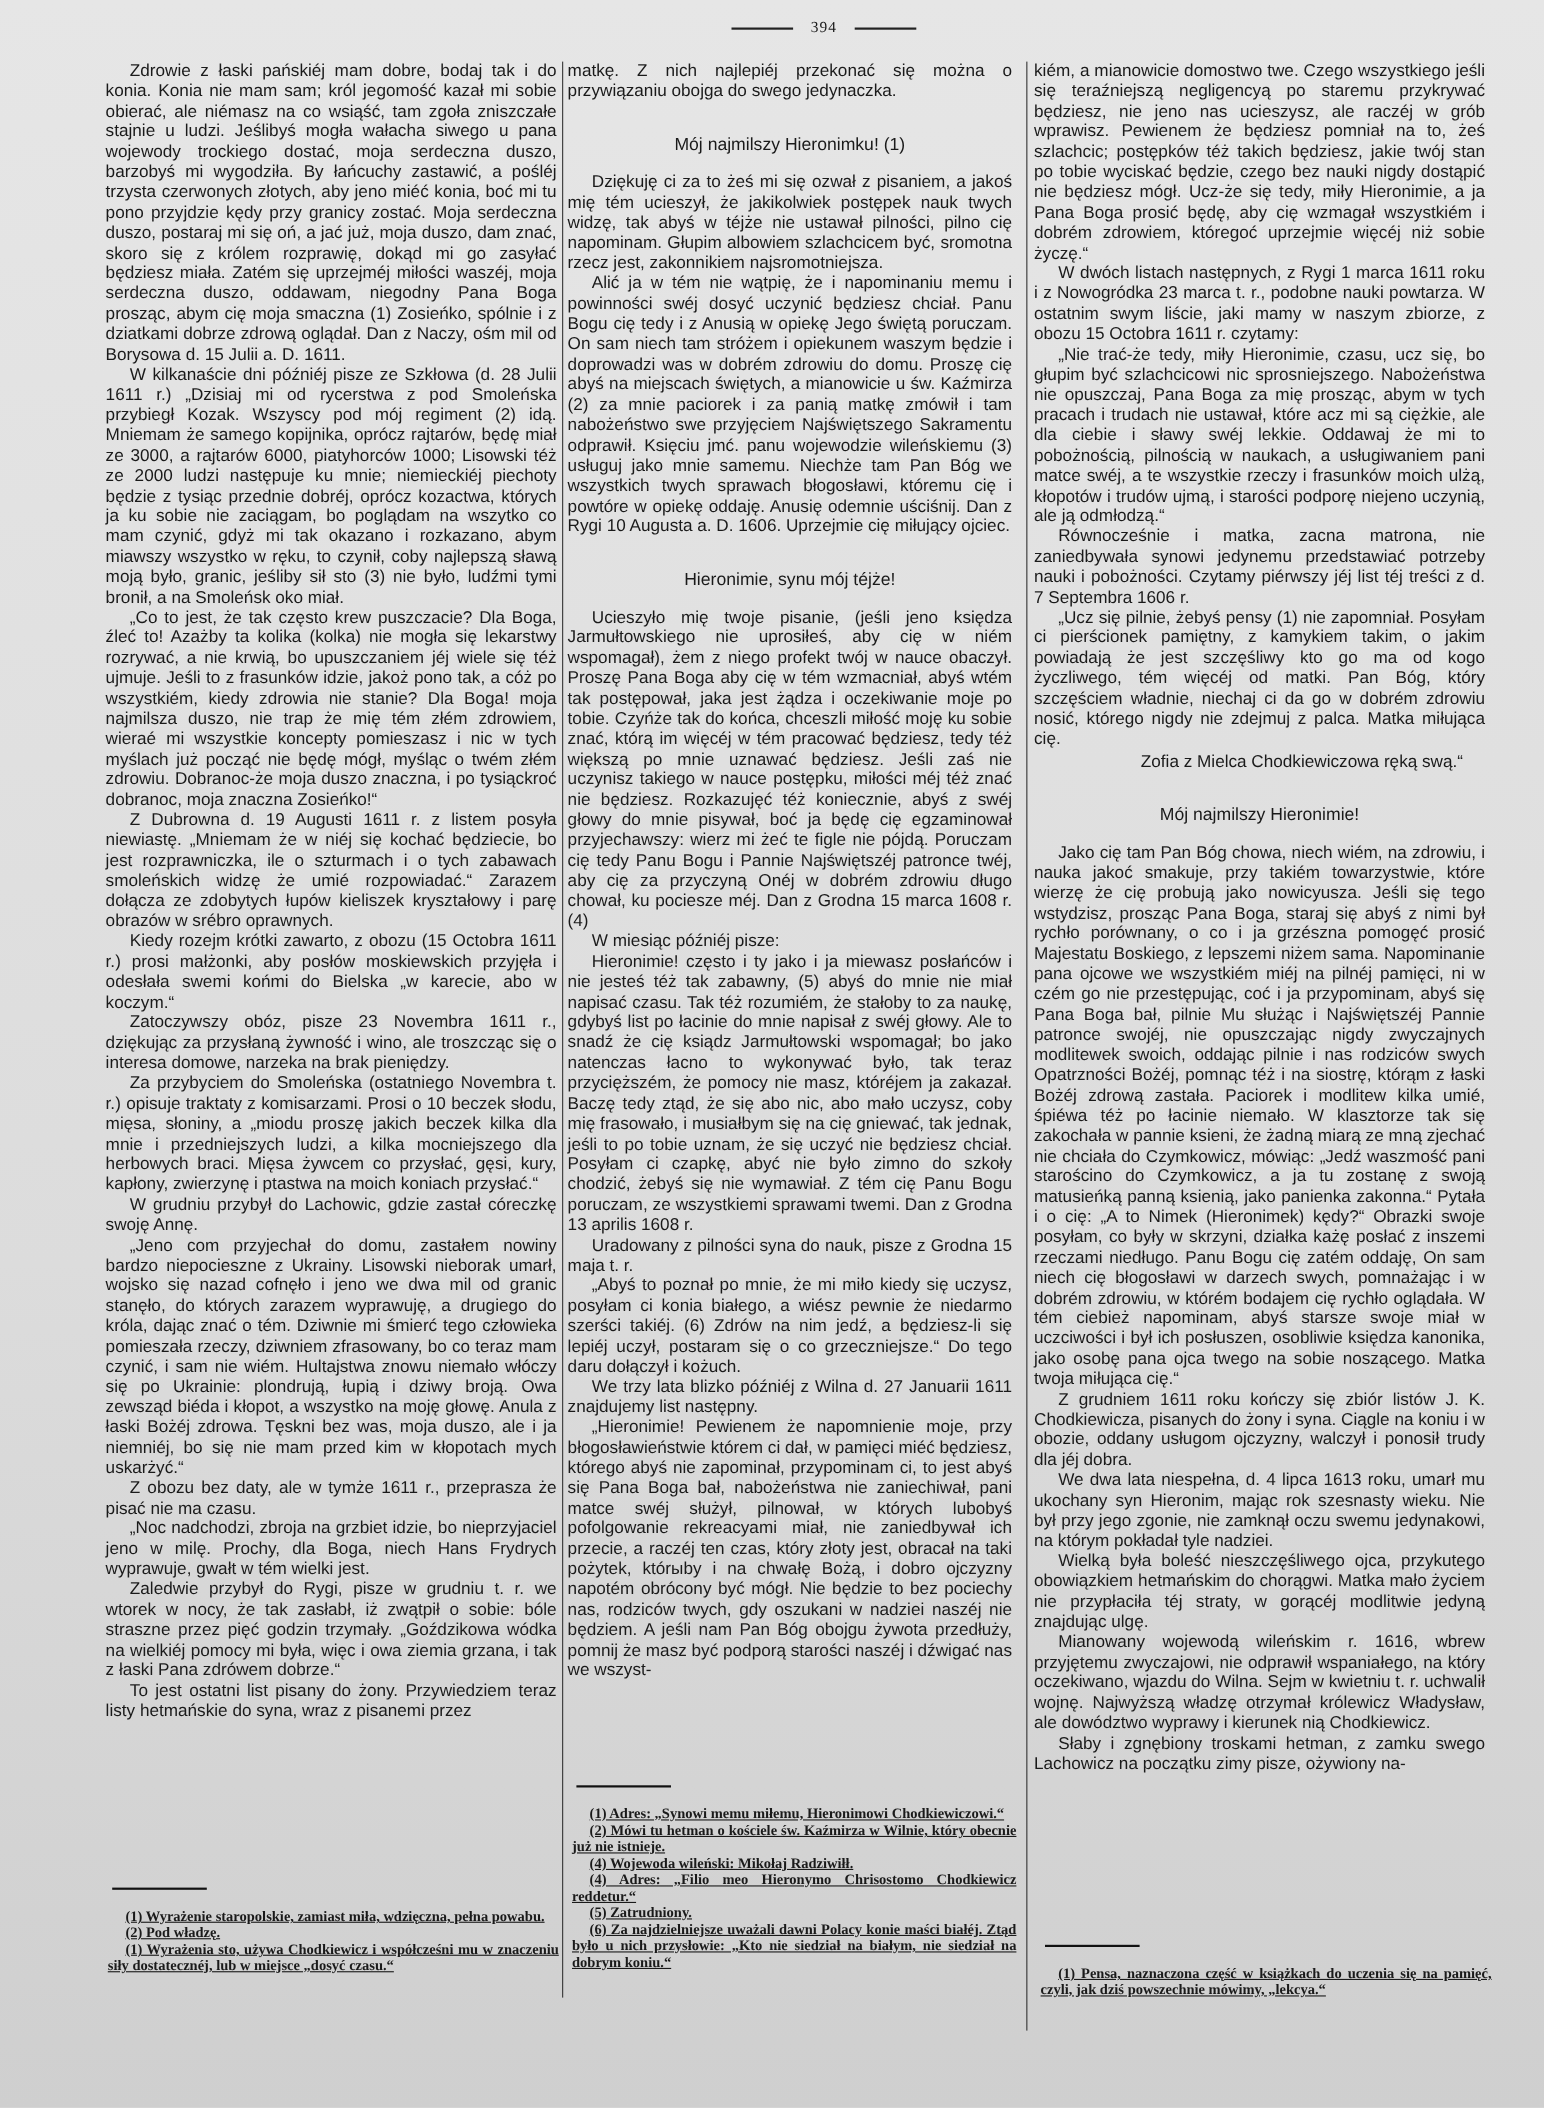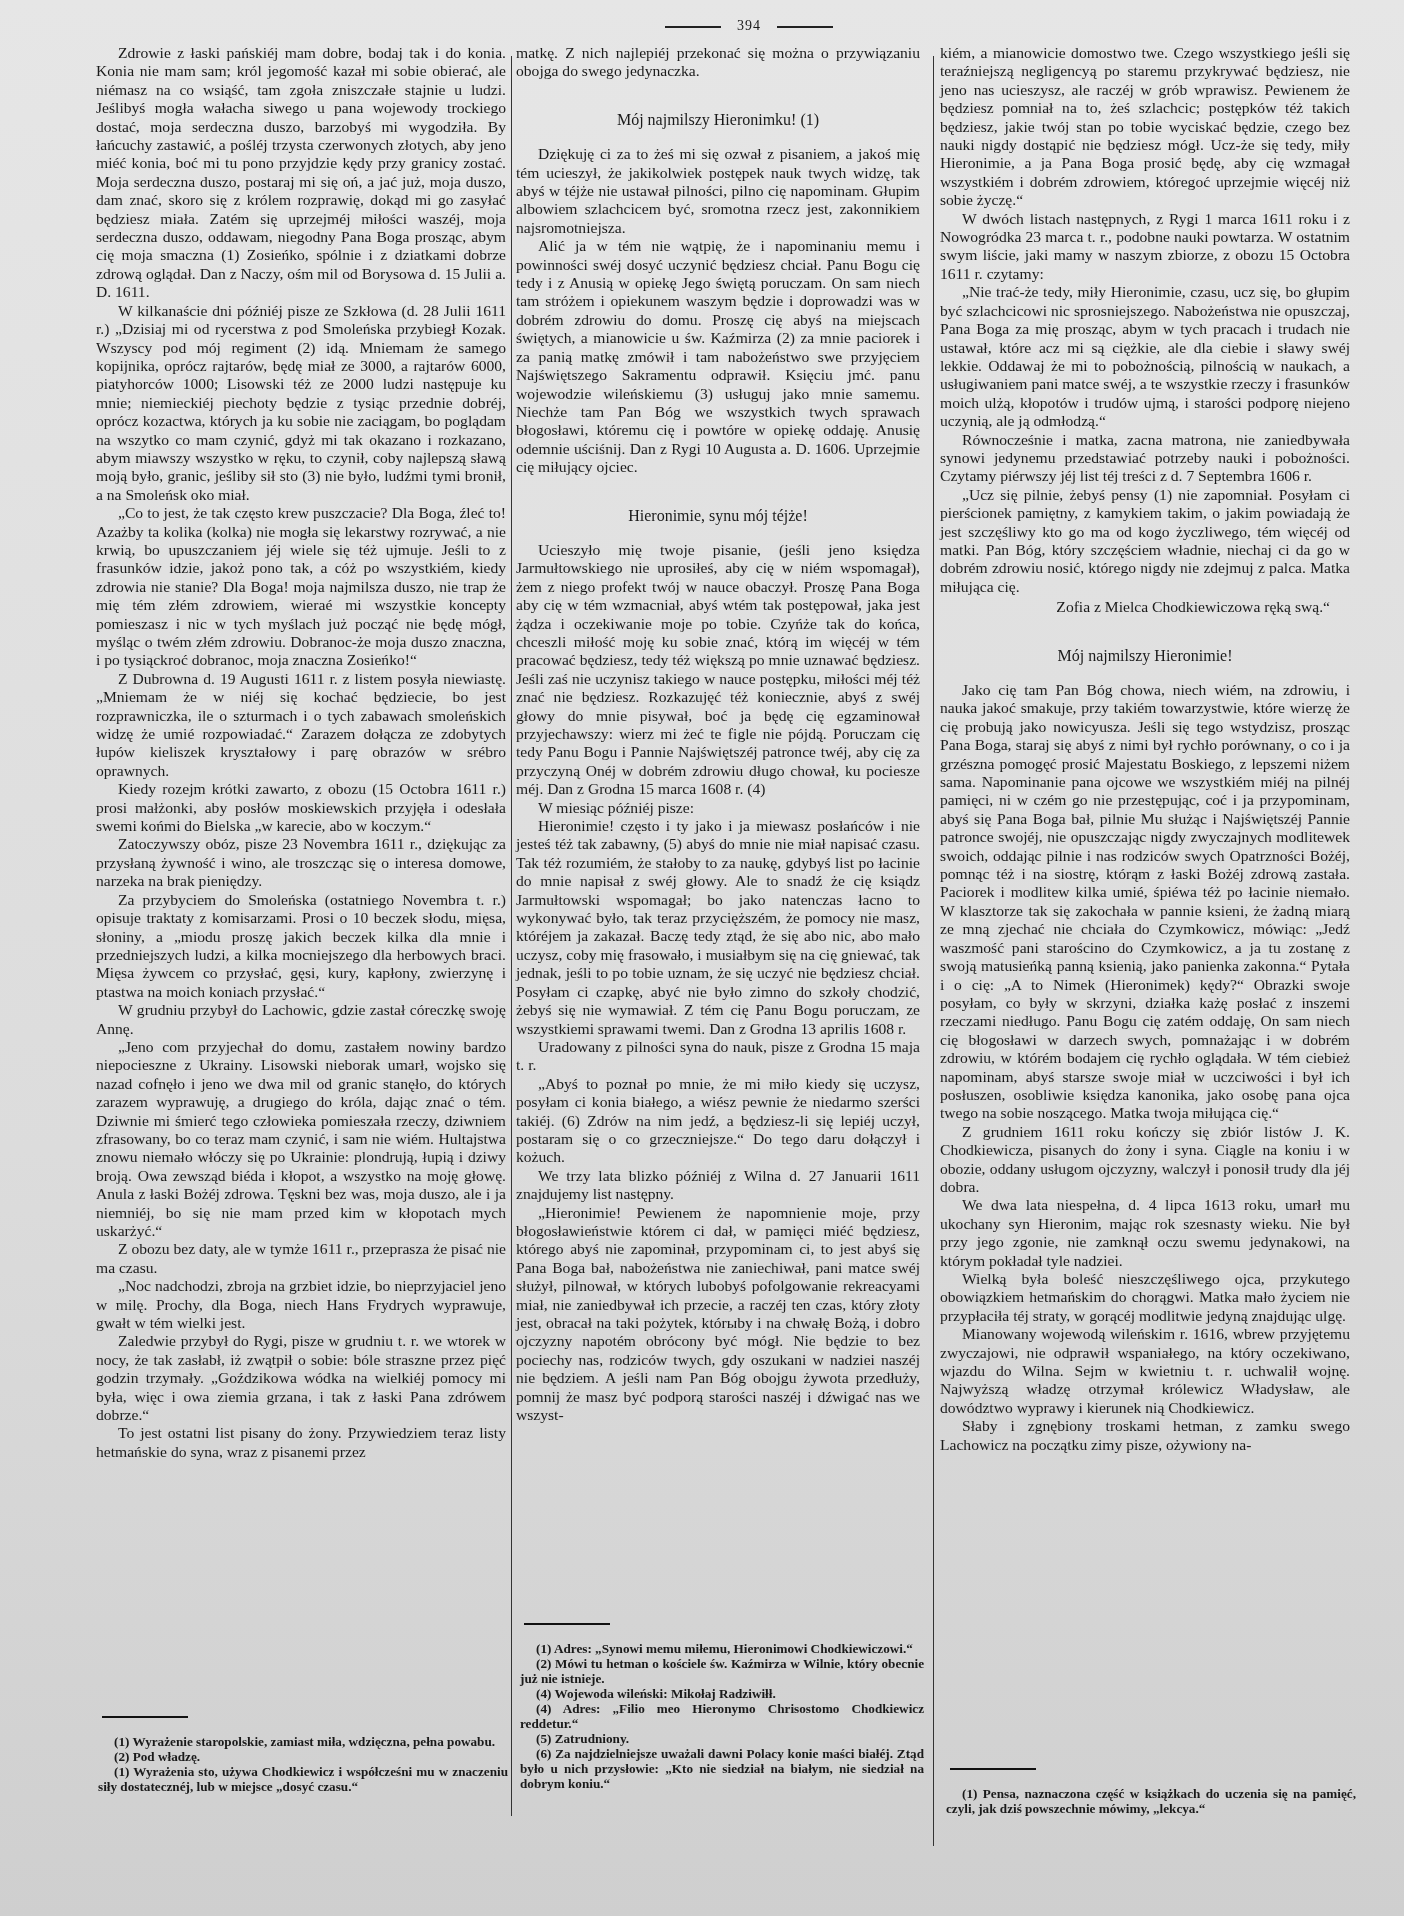--- a/index.html
+++ b/index.html
@@ -12,37 +12,37 @@
   .page {
     position: relative; width: 1404px; height: 1916px;
     background: linear-gradient(180deg, #e6e6e6 0%, #dcdcdc 60%, #cfcfcf 100%);
   }
   .page-number {
     position: absolute; top: 18px; left: 0; width: 1404px; text-align: center;
     font-family: "Liberation Serif", serif; font-size: 14px; letter-spacing: 1px; margin-left: 47px;
   }
   .page-number .dash { display: inline-block; width: 56px; border-top: 2px solid #222; vertical-align: middle; margin: 0 16px; }
   .col {
-    position: absolute; top: 44px;
-    font-family: Liberation Serif, serif;
+    position: absolute; top: 56px;
+    font-family: Liberation Sans, sans-serif;
     font-size: 15.6px; line-height: 18.4px; text-align: justify;
   }
   .col p { margin: 0; text-indent: 22px; }
   .col p.noindent { text-indent: 0; }
   .col h3 { font-weight: normal; font-size: 16px; text-align: center; margin: 30px 0 16px 0; }
   .col .sig { text-align: right; margin: 2px 20px 12px 0; text-indent: 0; }
   .col1 { left: 96px; width: 410px; }
   .col2 { left: 516px; width: 404px; }
   .col3 { left: 940px; width: 410px; }
   .rule-v { position: absolute; top: 56px; width: 0; border-left: 1.5px solid #333; }
   .rv1 { left: 511px; height: 1760px; }
   .rv2 { left: 933px; height: 1790px; }
   .fn-wrap { position: absolute; font-family: "Liberation Serif", serif; font-size: 13.2px; line-height: 15px; text-align: justify; font-weight: bold; }
   .fn-wrap .fn-rule { width: 86px; border-top: 2.5px solid #111; margin: 0 0 16px 4px; }
-  .fn-wrap p { margin: 0; text-indent: 16px; }
+  .fn-wrap p { margin: 0; text-indent: 16px; text-decoration: underline; }
   .fn1 { left: 98px; top: 1716px; width: 410px; }
   .fn2 { left: 520px; top: 1623px; width: 404px; }
   .fn3 { left: 946px; top: 1768px; width: 410px; }
 </style>
 </head>
 <body>
 
 <div class="page">
   <div class="page-number">
     <span class="dash"></span><span>394</span><span class="dash"></span>

